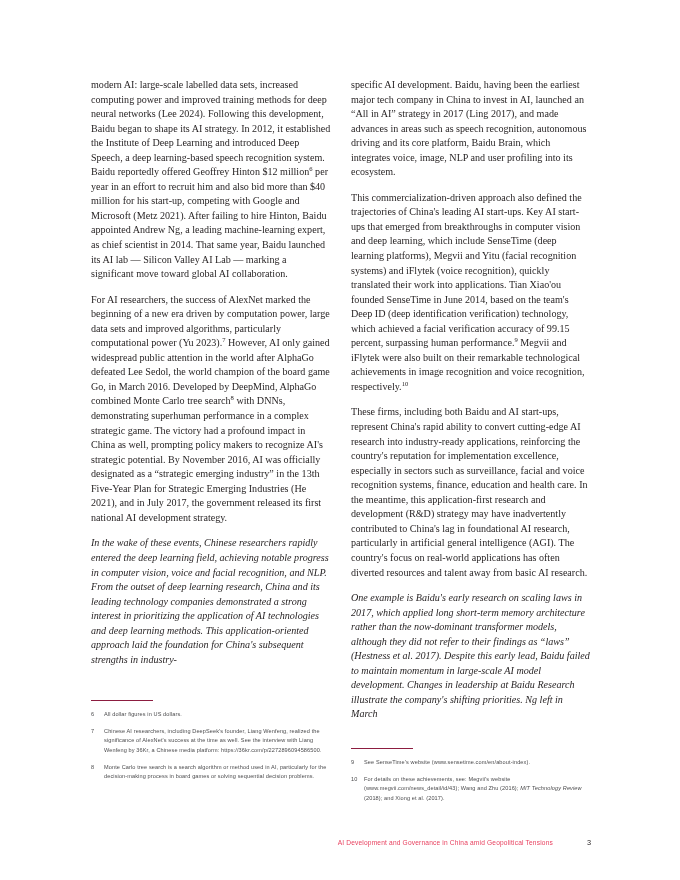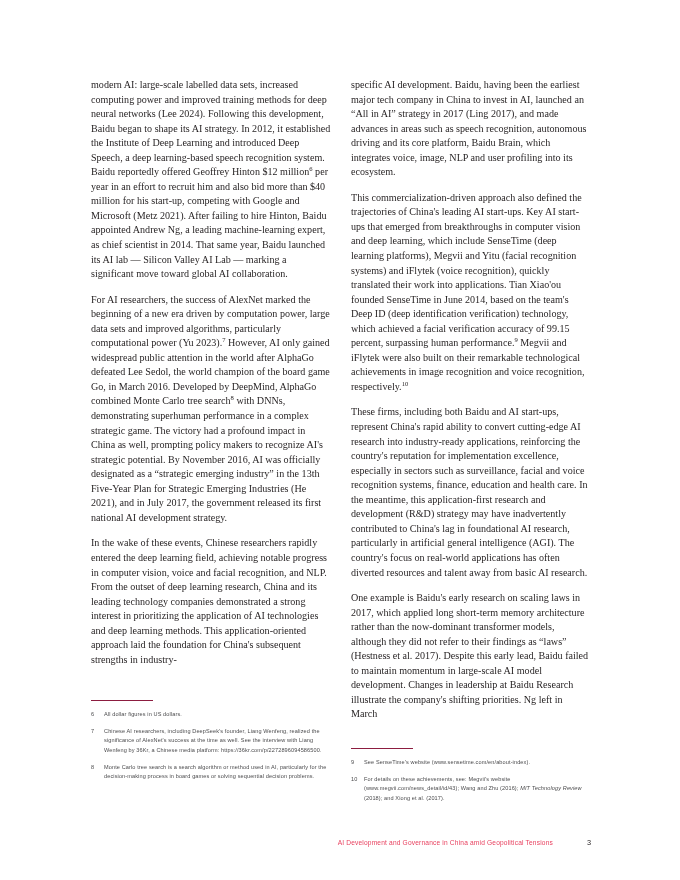--- a/index.html
+++ b/index.html
@@ -39,20 +39,21 @@
     margin: 0 0 11px 0;
     font-family: "Liberation Serif", serif;
     font-size: 10.1px;
     line-height: 14.55px;
     color: #231f20;
     text-align: left;
     hyphens: none;
   }
   .col p:last-child {
     margin-bottom: 0;
+    font-style: italic;
   }
 
   sup {
     font-size: 6.6px;
     vertical-align: super;
     line-height: 0;
   }
 
   
   .footnotes {

